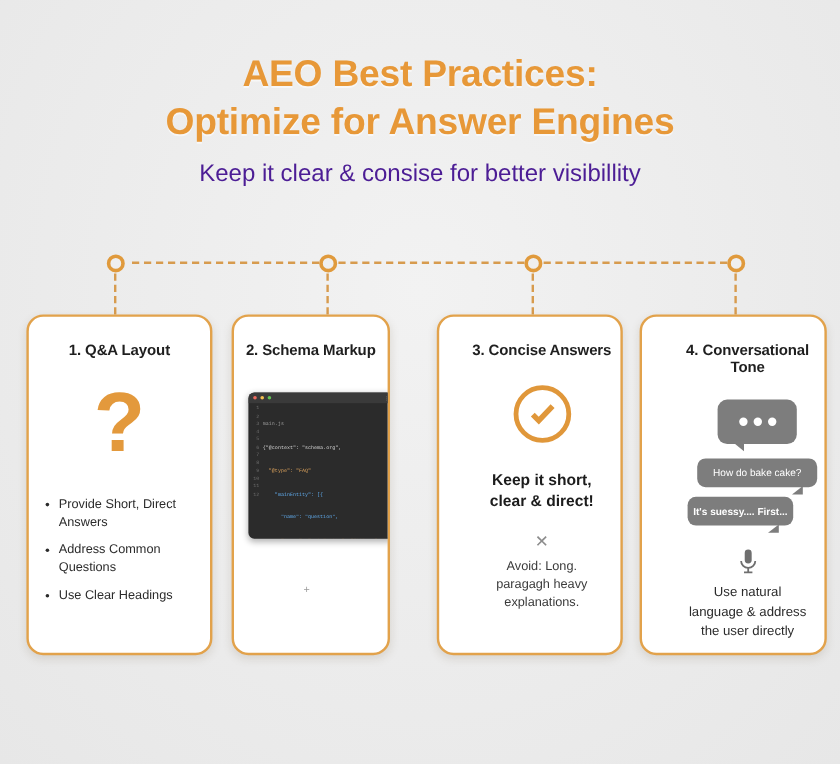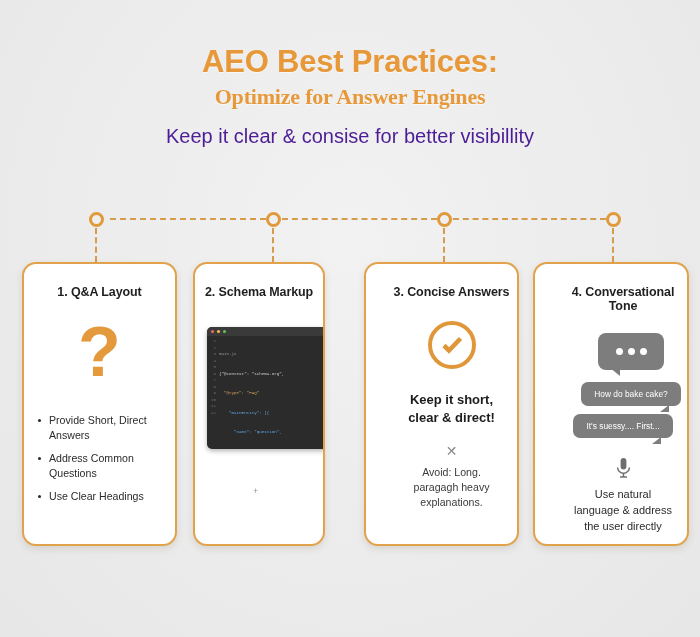--- a/index.html
+++ b/index.html
@@ -12,21 +12,21 @@
   }
   .stage{position:absolute;inset:0;}
 
   
   .header{position:absolute;left:0;top:46px;width:700px;text-align:center;}
   .title-l1,.title-l2{
     color:#e79838;font-weight:bold;letter-spacing:-0.2px;
     line-height:1.02;text-shadow:0 1px 0 rgba(255,255,255,.55);
   }
   .title-l1{font-size:31px;}
-  .title-l2{font-size:22px;margin-top:8px;font-family:Liberation Serif, serif;}
+  .title-l2{font-size:31px;margin-top:8px;}
   .subtitle{
     margin-top:17px;font-size:20px;color:#4c1d95;font-weight:400;
   }
   .tl-line{
     position:absolute;top:25px;height:0;
     border-top:2px dashed #d79b4e;
   }
   .tl-node{
     position:absolute;top:212px;width:15px;height:15px;border-radius:50%;
     background:#efefef;border:3px solid #e09a3c;box-sizing:border-box;
@@ -111,21 +111,21 @@
   .bubble:after{
     content:"";position:absolute;bottom:-6px;width:0;height:0;
     border-style:solid;
   }
   .b-main{left:39px;top:0;width:66px;height:37px;border-radius:8px;}
   .b-main:after{left:11px;border-width:9px 0 0 11px;border-color:#7d7d7d transparent transparent transparent;}
   .dots3{display:flex;gap:5px;}
   .dots3 i{width:7px;height:7px;border-radius:50%;background:#fff;display:block;}
   .b-q{left:22px;top:49px;width:100px;height:24px;}
   .b-q:after{right:12px;border-width:0 0 7px 9px;border-color:transparent transparent #7d7d7d transparent;bottom:-6px;}
-  .b-a{left:14px;top:81px;width:100px;height:24px;}
+  .b-a{left:14px;top:81px;width:88px;height:24px;font-weight:bold;}
   .b-a:after{right:12px;border-width:0 0 7px 9px;border-color:transparent transparent #7d7d7d transparent;bottom:-6px;}
   .mic{display:flex;justify-content:center;margin-top:-8px;}
   .card4-foot{
     text-align:center;font-size:11px;color:#2b2b2b;line-height:1.45;margin-top:6px;
   }
 </style>
 </head>
 <body>
 
 <div class="stage">

